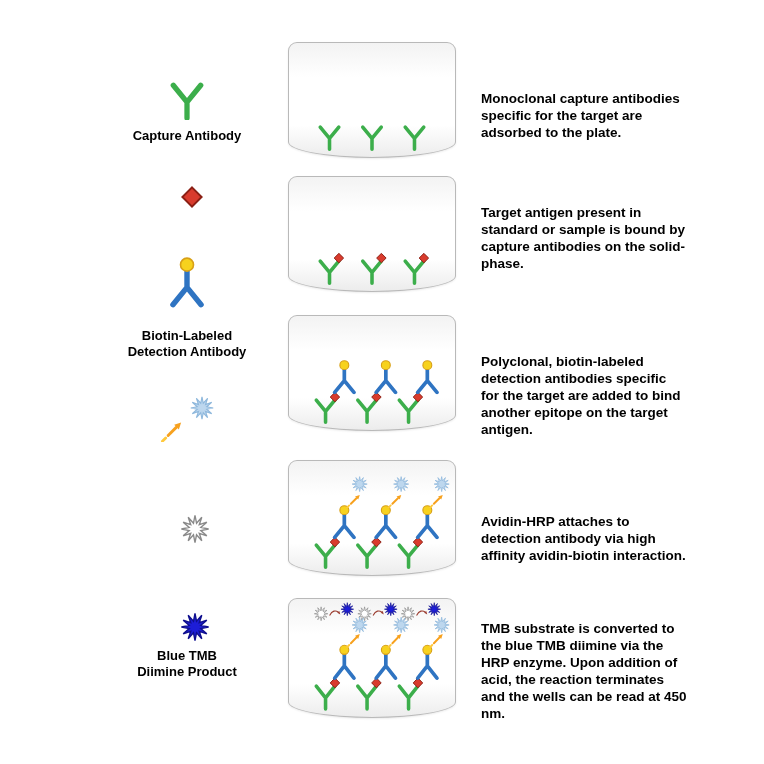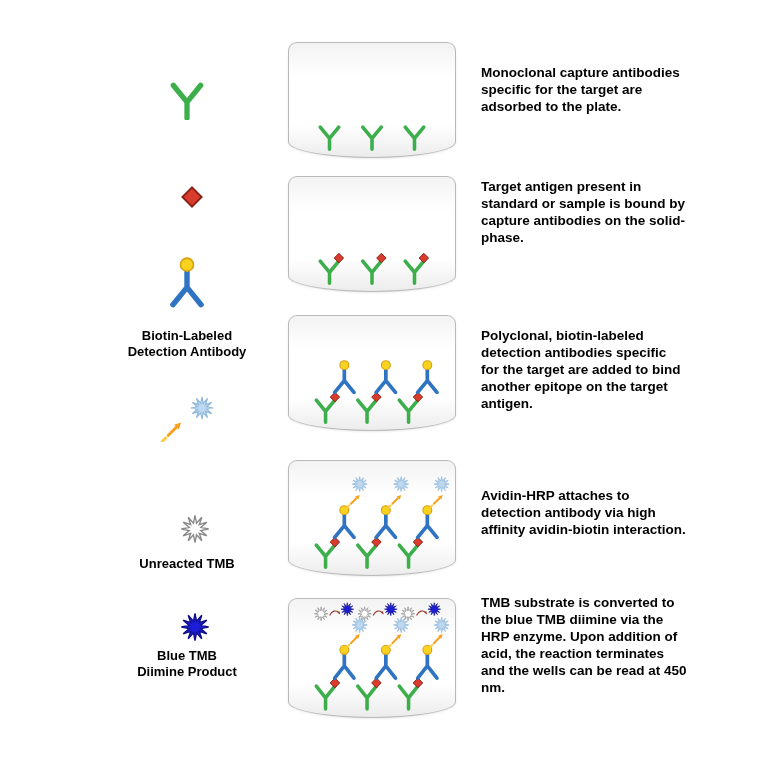--- a/index.html
+++ b/index.html
@@ -21,21 +21,21 @@
     border:1.5px solid #b9b9b9;
     border-radius:9px 9px 50% 50% / 9px 9px 16px 16px;
     background:linear-gradient(180deg,#f3f3f3 0%,#ffffff 30%,#ffffff 72%,#ececec 100%);
     box-shadow:0 1px 2px rgba(0,0,0,0.08);
   }
   .well svg { position:absolute; left:0; top:0; width:100%; height:100%; }
 
   
   .step-text {
     position:absolute; left:481px; width:207px;
-    font-size:13.5px; font-weight:bold; line-height:17px;
+    font-size:13.5px; font-weight:bold; line-height:17px;margin-top:26px;
   }
 
   
   .burst-pale  { fill:#BDD7EE; stroke:#8FB8DC; }
   .burst-white { fill:#ffffff; stroke:#8a8a8a; }
   .burst-blue  { fill:#1d1dd6; stroke:#0f0f8e; }
 </style>
 </head>
 <body>
 
@@ -64,20 +64,21 @@
       <symbol id="sym-arrow-curved" viewBox="0 0 24 16">
         <path d="M2 13 C 7 4, 13 3, 18.5 7" fill="none" stroke="#9A3B2E" stroke-width="2"></path>
         <polygon points="22,11 16.3,8 20.1,4.8" fill="#9A3B2E"></polygon>
       </symbol>
     </defs>
   </svg>
 
   <svg class="licon" style="left:168px;top:76px" width="38" height="46" viewBox="0 0 36 40">
     <use href="#sym-ab-green" xlink:href="#sym-ab-green"></use>
   </svg>
+  <div class="legend-label" style="top:128px">Capture Antibody</div>
 
   <svg class="licon" style="left:181px;top:186px" width="22" height="22" viewBox="0 0 16 16">
     <use href="#sym-antigen" xlink:href="#sym-antigen"></use>
   </svg>
 
   <svg class="licon" style="left:167px;top:256px" width="40" height="52" viewBox="0 0 36 48">
     <use href="#sym-ab-blue" xlink:href="#sym-ab-blue"></use>
   </svg>
   <div class="legend-label" style="top:328px">Biotin-Labeled
 Detection Antibody</div>
@@ -85,21 +86,20 @@
   <svg class="licon" style="left:188px;top:394px" width="28" height="28" viewBox="0 0 40 40">
     <use class="burst-pale" href="#sym-burst" xlink:href="#sym-burst"></use>
   </svg>
   <svg class="licon" style="left:160px;top:416px" width="26" height="26" viewBox="0 0 32 32">
     <use href="#sym-arrow-orange" xlink:href="#sym-arrow-orange"></use>
   </svg>
 
   <svg class="licon" style="left:178px;top:512px" width="34" height="34" viewBox="0 0 40 40">
     <use class="burst-white" href="#sym-burst" xlink:href="#sym-burst"></use>
   </svg>
-  <div class="legend-label" style="top:556px">Unreacted TMB</div>
 
   <svg class="licon" style="left:178px;top:610px" width="34" height="34" viewBox="0 0 40 40">
     <use class="burst-blue" href="#sym-burst" xlink:href="#sym-burst"></use>
   </svg>
   <div class="legend-label" style="top:648px">Blue TMB
 Diimine Product</div>
 
   <div class="well" style="top:42px">
     <svg viewBox="0 0 168 116" preserveAspectRatio="none">
       <use href="#sym-ab-green" xlink:href="#sym-ab-green" x="28" y="80" width="26" height="30"></use>

